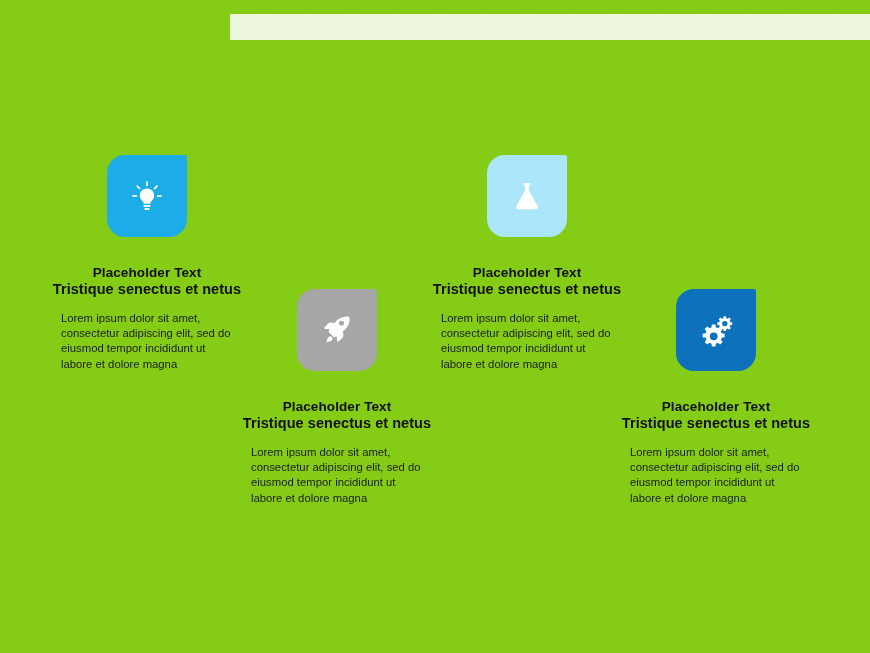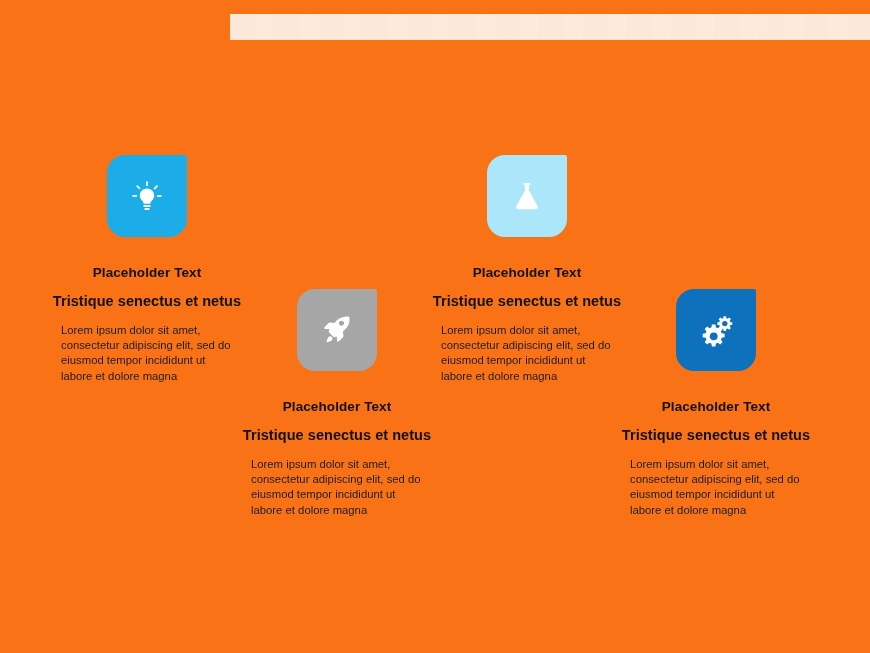--- a/index.html
+++ b/index.html
@@ -66,21 +66,21 @@
     margin-top:28px;
     font-size:13.5px;
     font-weight:bold;
     color:#111111;
     text-align:center;
     letter-spacing:0.1px;
     line-height:1.2;
   }
 
   .subheading {
-    margin-top:12px;
+    margin-top:0;
     font-size:14.5px;
     font-weight:bold;
     color:#111111;
     text-align:right;
     letter-spacing:0.05px;
     line-height:1.2;
     white-space:nowrap;
   }
 
   .body-text {
@@ -89,21 +89,21 @@
     font-size:11.3px;
     font-weight:normal;
     color:#1d1d1d;
     text-align:left;
     line-height:1.36;
   }
 </style>
 </head>
 <body>
 
-<div id="slide" style="background: #f97316;">
+<div id="slide" style="background: #84cc16;">
 
   <div class="artifact-band"></div>
 
   <div class="columns">
 
     <div class="col col-1">
       <div class="tile" style="background: rgb(28, 172, 232);">
         <span>
           <svg width="34" height="34" viewBox="0 0 34 34">
             <g fill="#ffffff">

